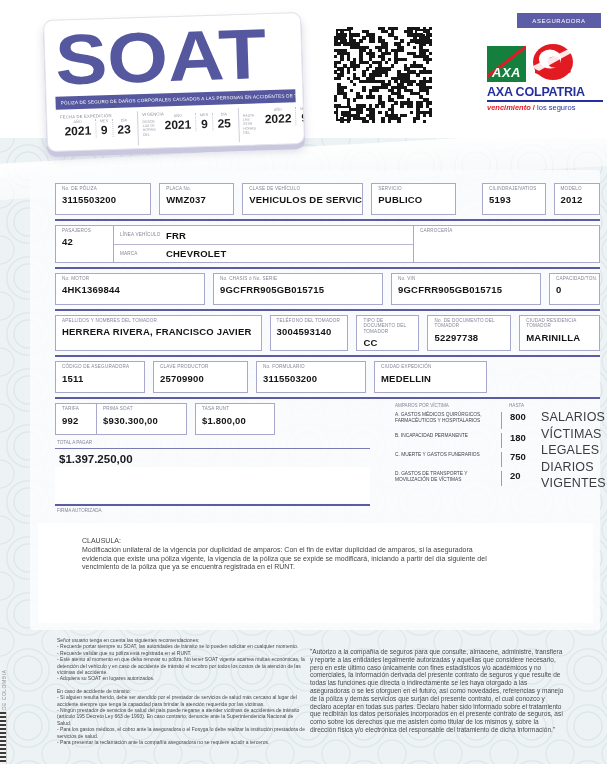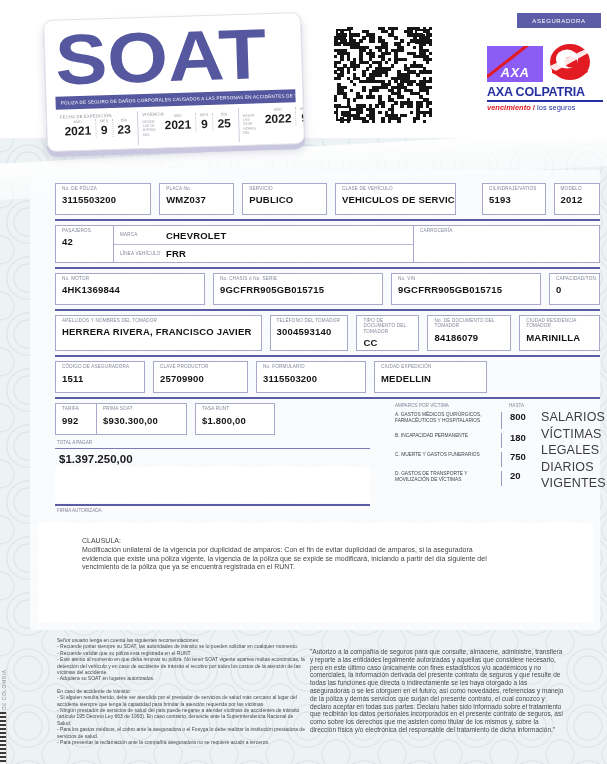--- a/index.html
+++ b/index.html
@@ -66,21 +66,21 @@
   .qfinder > b { position:absolute; left:2.5px; top:2.5px; width:5px; height:5px; background:#141414; }
   .qf-tl { left:2px; top:2px; } .qf-tr { right:2px; top:2px; } .qf-bl { left:2px; bottom:2px; }
 
   .aseg-badge {
     position:absolute; left:517px; top:13px; width:84px; height:15px; background:#5c5da6;
     color:#fff; font-size:6px; letter-spacing:.6px; display:flex; align-items:center; justify-content:center;
   }
   .brandbox { position:absolute; left:487px; top:42px; width:116px; }
   .logos { display:flex; align-items:flex-end; gap:5px; }
   .axa-square {
-    position:relative; width:56px; height:36px; background:#8b5cf6; overflow:hidden;
+    position:relative; width:39px; height:36px; background:#15803d; overflow:hidden;
   }
   .axa-square .axa-word {
     position:absolute; left:0; right:0; bottom:2px; text-align:center;
     color:#fff; font-weight:700; font-style:italic; font-size:13px; letter-spacing:.5px;
   }
   .axa-square .axa-stripe {
     position:absolute; left:-6px; top:13px; width:54px; height:3px; background:#e21b23;
     transform:rotate(-38deg);
   }
   .swirl { width:44px; height:40px; }
@@ -732,27 +732,27 @@
 
     <div class="frow">
       <div class="field" style="width:100px">
         <span class="fl">No. DE PÓLIZA</span>
           <span class="fv">3115503200</span>
       </div>
       <div class="field" style="width:78px">
         <span class="fl">PLACA No.</span>
           <span class="fv">WMZ037</span>
       </div>
+      <div class="field" style="width:126px">
+        <span class="fl">CLASE DE VEHÍCULO</span>
+          <span class="fv">VEHICULOS DE SERVIC</span>
+      </div>
       <div class="field" style="width:88px">
         <span class="fl">SERVICIO</span>
           <span class="fv">PUBLICO</span>
-      </div>
-      <div class="field" style="width:126px">
-        <span class="fl">CLASE DE VEHÍCULO</span>
-          <span class="fv">VEHICULOS DE SERVIC</span>
       </div>
       <div class="field" style="width:66px;margin-left:18px">
         <span class="fl">CILINDRAJE/VATIOS</span>
           <span class="fv">5193</span>
       </div>
       <div class="field" style="width:48px">
         <span class="fl">MODELO</span>
           <span class="fv">2012</span>
       </div>
     </div>
@@ -760,26 +760,26 @@
     <div class="hr"></div>
 
     <div class="frow">
       <div class="field combo" style="width:545px;min-height:38px">
         <div class="combo-left">
           <span class="fl">PASAJEROS</span>
             <span class="fv">42</span>
         </div>
         <div class="combo-mid">
           <div class="combo-mrow">
+            <span class="fl">LÍNEA VEHÍCULO</span>
+              <span class="fv">FRR</span>
+          </div>
+          <div class="combo-mrow">
             <span class="fl">MARCA</span>
               <span class="fv">CHEVROLET</span>
-          </div>
-          <div class="combo-mrow">
-            <span class="fl">LÍNEA VEHÍCULO</span>
-              <span class="fv">FRR</span>
           </div>
         </div>
         <div class="combo-right">
           <span class="fl">CARROCERÍA</span>
             <span class="fv"></span>
         </div>
       </div>
     </div>
 
     <div class="hr"></div>
@@ -813,21 +813,21 @@
       <div class="field" style="width:80px">
         <span class="fl">TELÉFONO DEL TOMADOR</span>
           <span class="fv">3004593140</span>
       </div>
       <div class="field" style="width:64px">
         <span class="fl">TIPO DE DOCUMENTO DEL TOMADOR</span>
           <span class="fv">CC</span>
       </div>
       <div class="field" style="width:85px">
         <span class="fl">No. DE DOCUMENTO DEL TOMADOR</span>
-          <span class="fv">84186079</span>
+          <span class="fv">52297738</span>
       </div>
       <div class="field" style="width:82px">
         <span class="fl">CIUDAD RESIDENCIA TOMADOR</span>
           <span class="fv">MARINILLA</span>
       </div>
     </div>
 
     <div class="hr"></div>
 
     <div class="frow">

